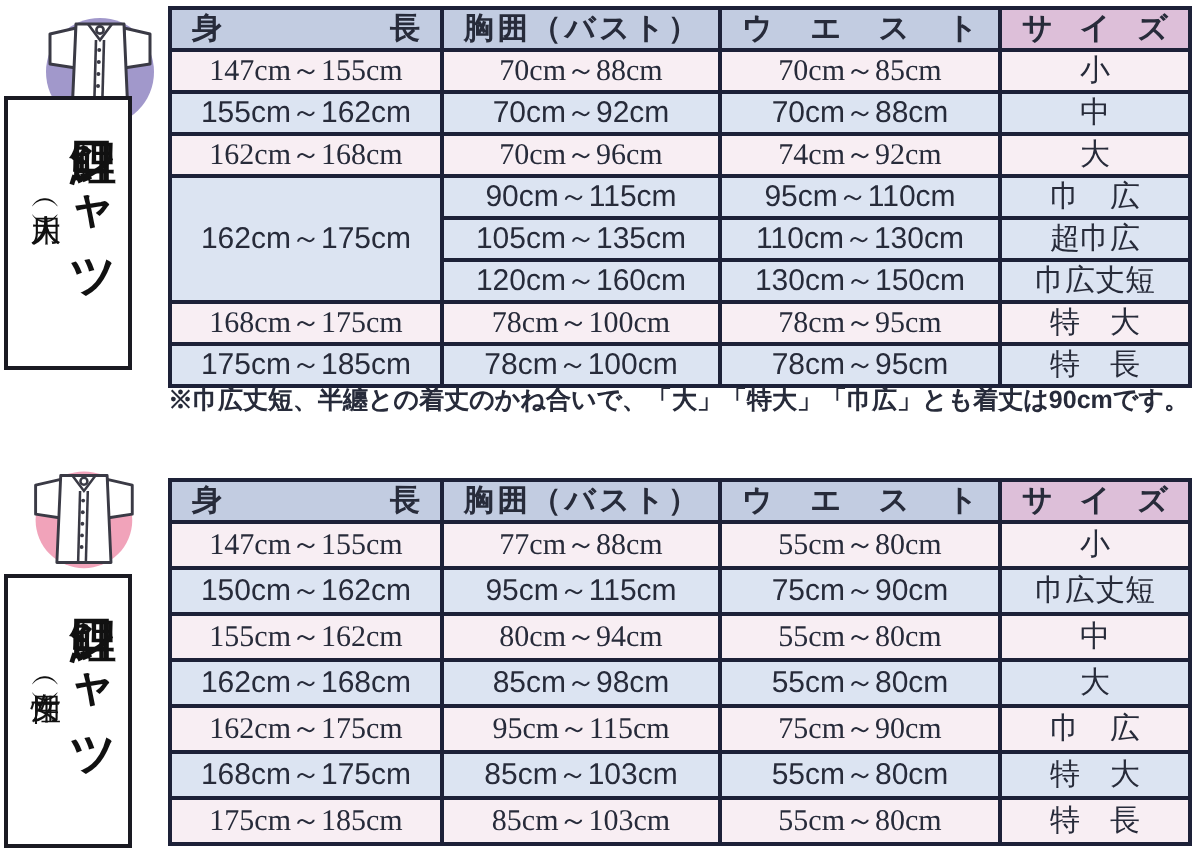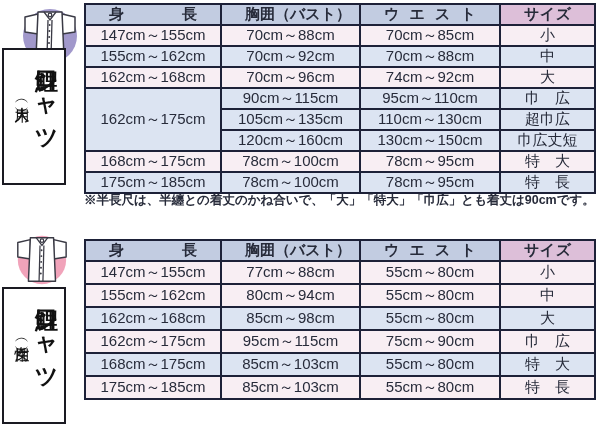--- a/index.html
+++ b/index.html
@@ -7,24 +7,24 @@
        font-family:"Liberation Sans",sans-serif;}
   
   .twrap{position:absolute;left:84px;}
   .wrap1{top:3px;} .wrap2{top:239px;}
   .size-table{border-collapse:collapse;table-layout:fixed;width:510px;}
   .size-table th,.size-table td{
       border:2px solid var(--border,#1d2138);
       text-align:center;vertical-align:middle;padding:0;
       font-size:15px;color:var(--text,#272b3a);font-weight:400;
       overflow:hidden;white-space:nowrap;}
-  .size-table th{font-weight:700;text-align:justify;text-align-last:justify;padding:0 23px;}
+  .size-table th{font-weight:700;text-align:justify;text-align-last:justify;padding:0 10px;}
   th.hb{background:var(--header_blue,#c2cce1);}
   th.hp{background:var(--header_pink,#ddbfd9);}
-  tr.pink td{background:var(--row_pink,#f8eef3);}
+  tr.pink td{background:var(--row_pink,#f8eef3);font-family:Liberation Serif, serif;}
   tr.blue td{background:var(--row_blue,#dce4f2);}
   .t1 th{height:19px;} .t1 td{height:18px;}
   .t2 th{height:19px;} .t2 td{height:21px;}
   .c-h{width:136px;} .c-c{width:139px;} .c-w{width:140px;} .c-s{width:95px;}
   
   .note{position:absolute;left:84px;top:192px;width:514px;font-size:12.5px;
         font-weight:700;color:var(--text,#272b3a);letter-spacing:0;}
   
   .vbox{position:absolute;left:2px;width:54px;height:130px;background:#fff;
         border:2px solid #1a1a22;writing-mode:vertical-rl;text-orientation:mixed;
@@ -127,21 +127,21 @@
       <tr class="blue">
         <td>175cm～185cm</td>
         <td>78cm～100cm</td>
         <td>78cm～95cm</td>
         <td>特　長</td>
       </tr>
     </tbody>
   </table>
 </div>
 
-<div class="note">※半長尺は、半纏との着丈のかね合いで、「大」「特大」「巾広」とも着丈は90cmです。</div>
+<div class="note">※巾広丈短、半纏との着丈のかね合いで、「大」「特大」「巾広」とも着丈は90cmです。</div>
 
 <svg class="icon icon2" width="64" height="58" viewBox="0 0 64 60" aria-hidden="true">
   <circle cx="33" cy="31" r="25" fill="#f1a3ba"></circle>
   <g fill="#ffffff" stroke="#3a3a45" stroke-width="1.5" stroke-linejoin="round">
     <path d="M21,10 L8,13 L8,28 L21,30 Z"></path>
     <path d="M45,10 L58,13 L58,28 L45,30 Z"></path>
     <path d="M21,8 L45,8 L47,53 L19,53 Z"></path>
   </g>
   <g fill="none" stroke="#3a3a45" stroke-width="1.3">
     <path d="M27,8 L33,16 L39,8"></path>
@@ -179,20 +179,26 @@
         <th class="hp">サイズ</th>
       </tr>
     </thead>
     <tbody>
       <tr class="pink">
         <td>147cm～155cm</td>
         <td>77cm～88cm</td>
         <td>55cm～80cm</td>
         <td>小</td>
       </tr>
+      <tr class="blue">
+        <td>150cm～162cm</td>
+        <td>95cm～115cm</td>
+        <td>75cm～90cm</td>
+        <td>巾広丈短</td>
+      </tr>
       <tr class="pink">
         <td>155cm～162cm</td>
         <td>80cm～94cm</td>
         <td>55cm～80cm</td>
         <td>中</td>
       </tr>
       <tr class="blue">
         <td>162cm～168cm</td>
         <td>85cm～98cm</td>
         <td>55cm～80cm</td>

